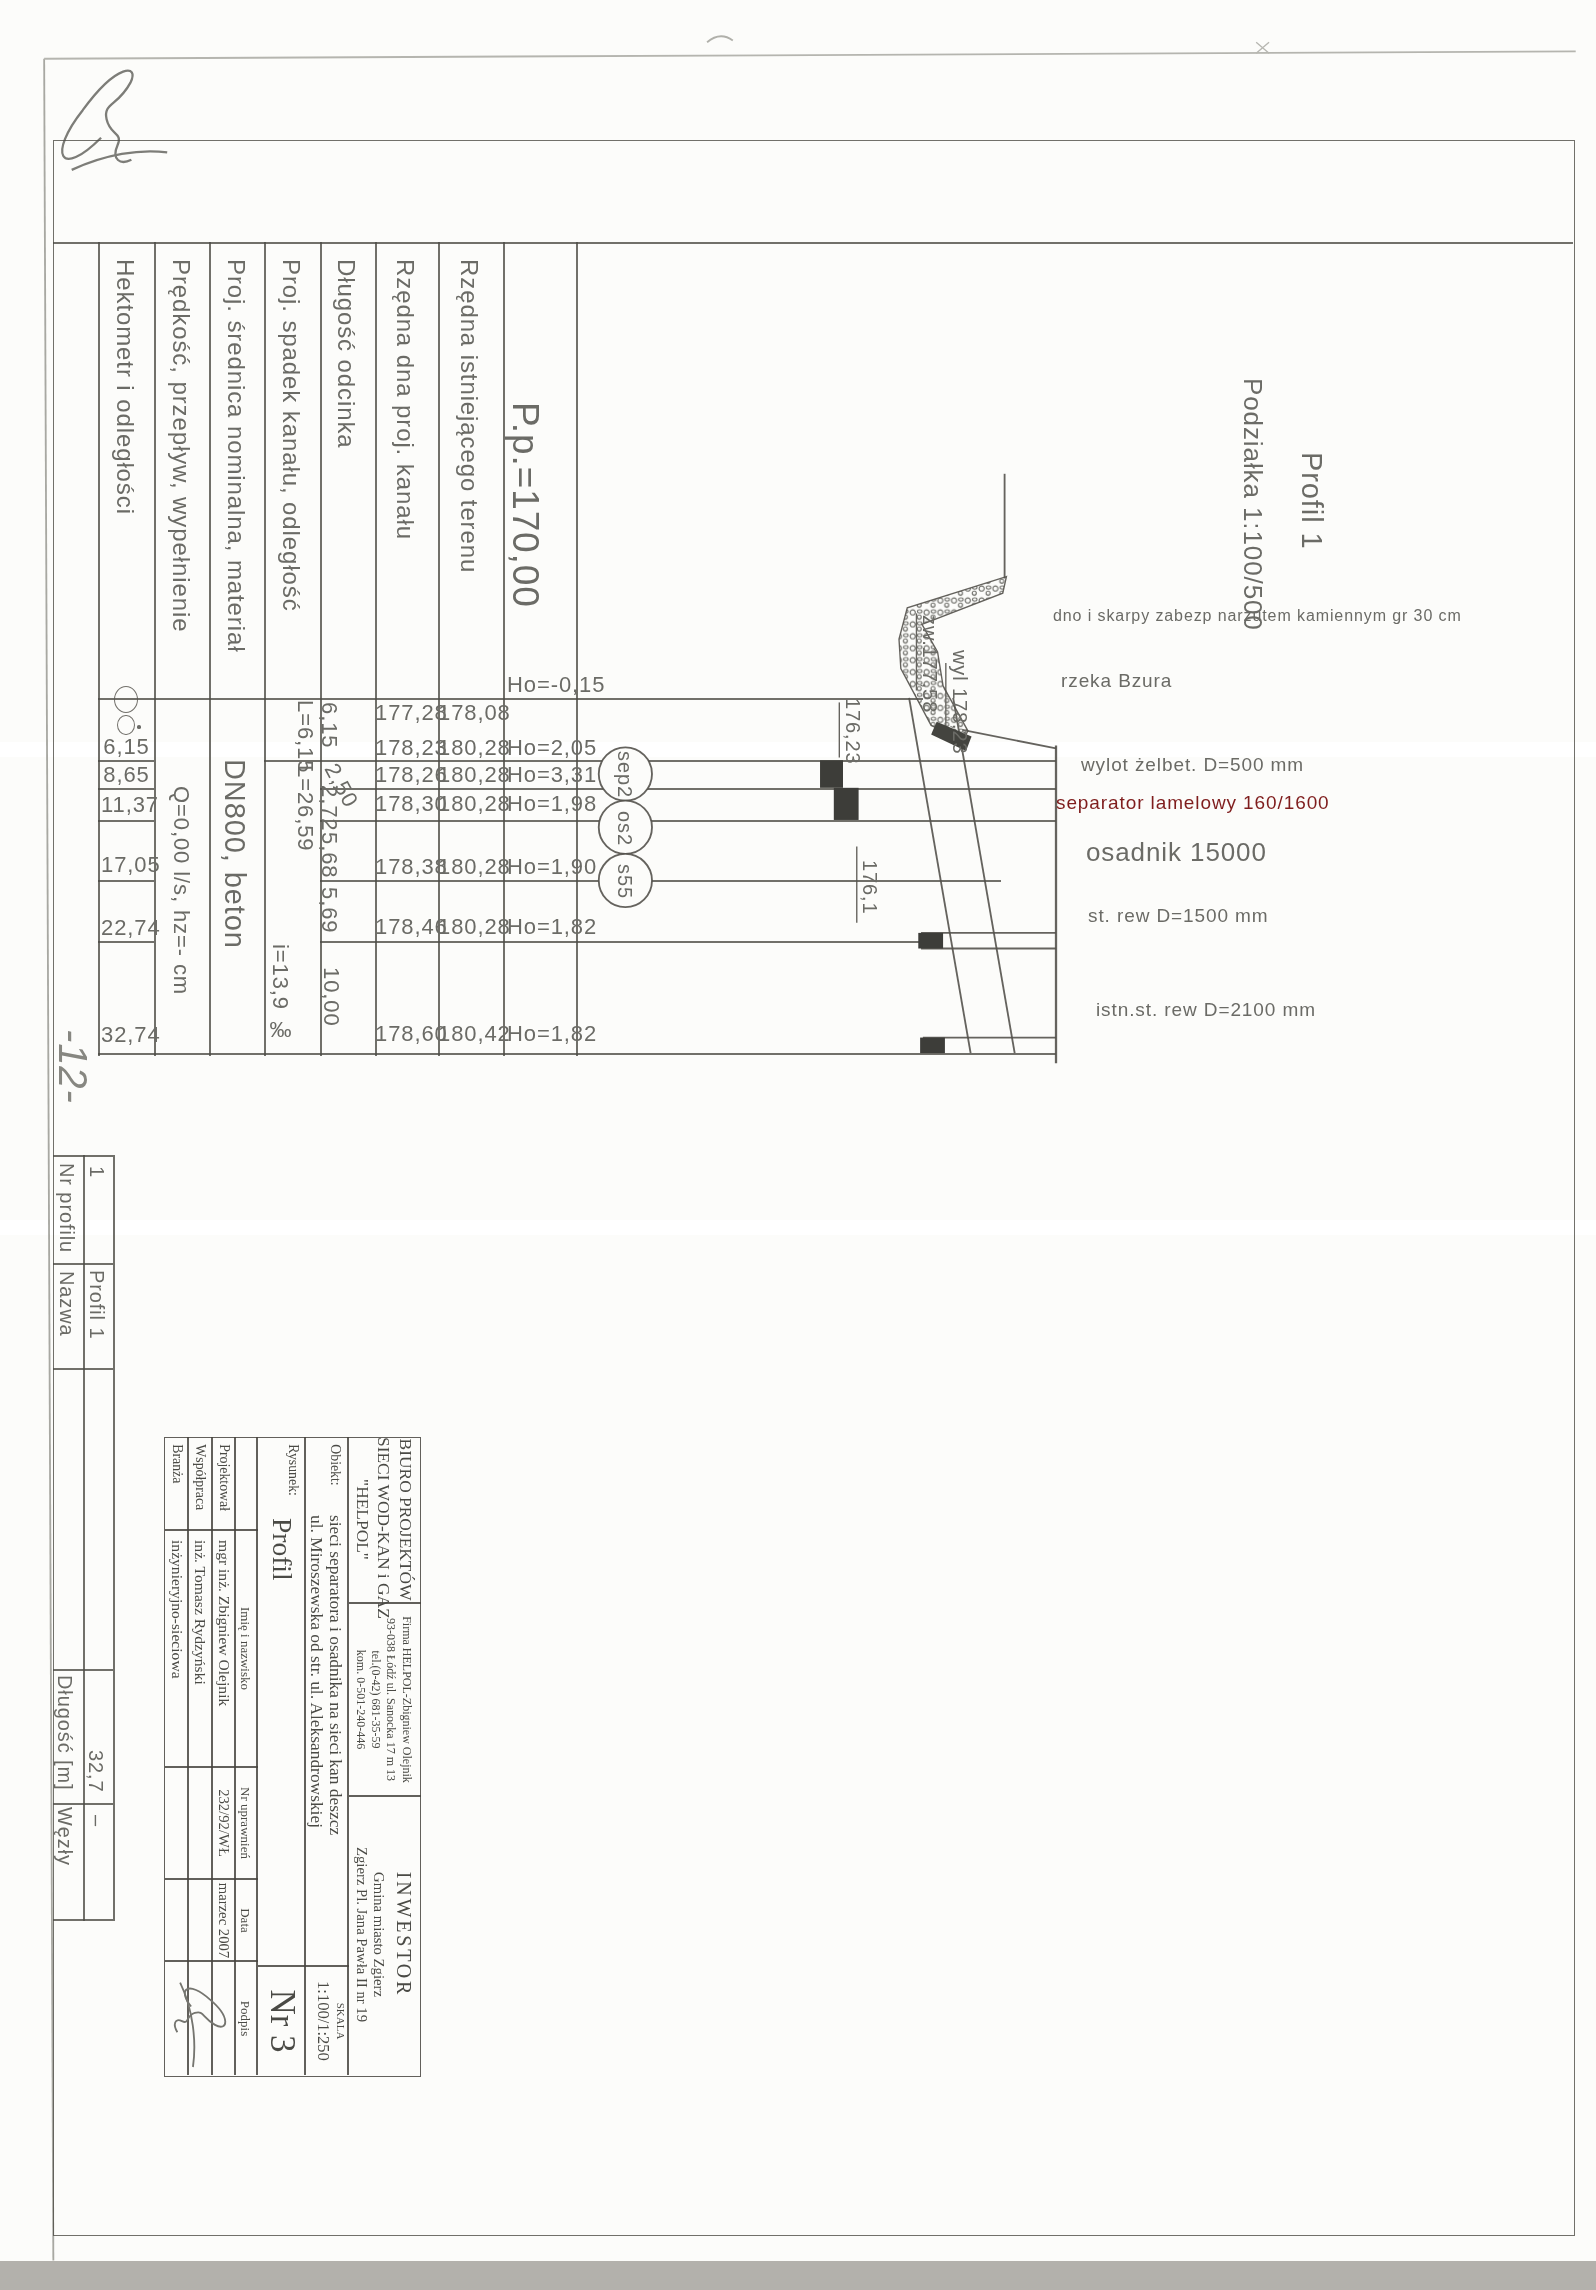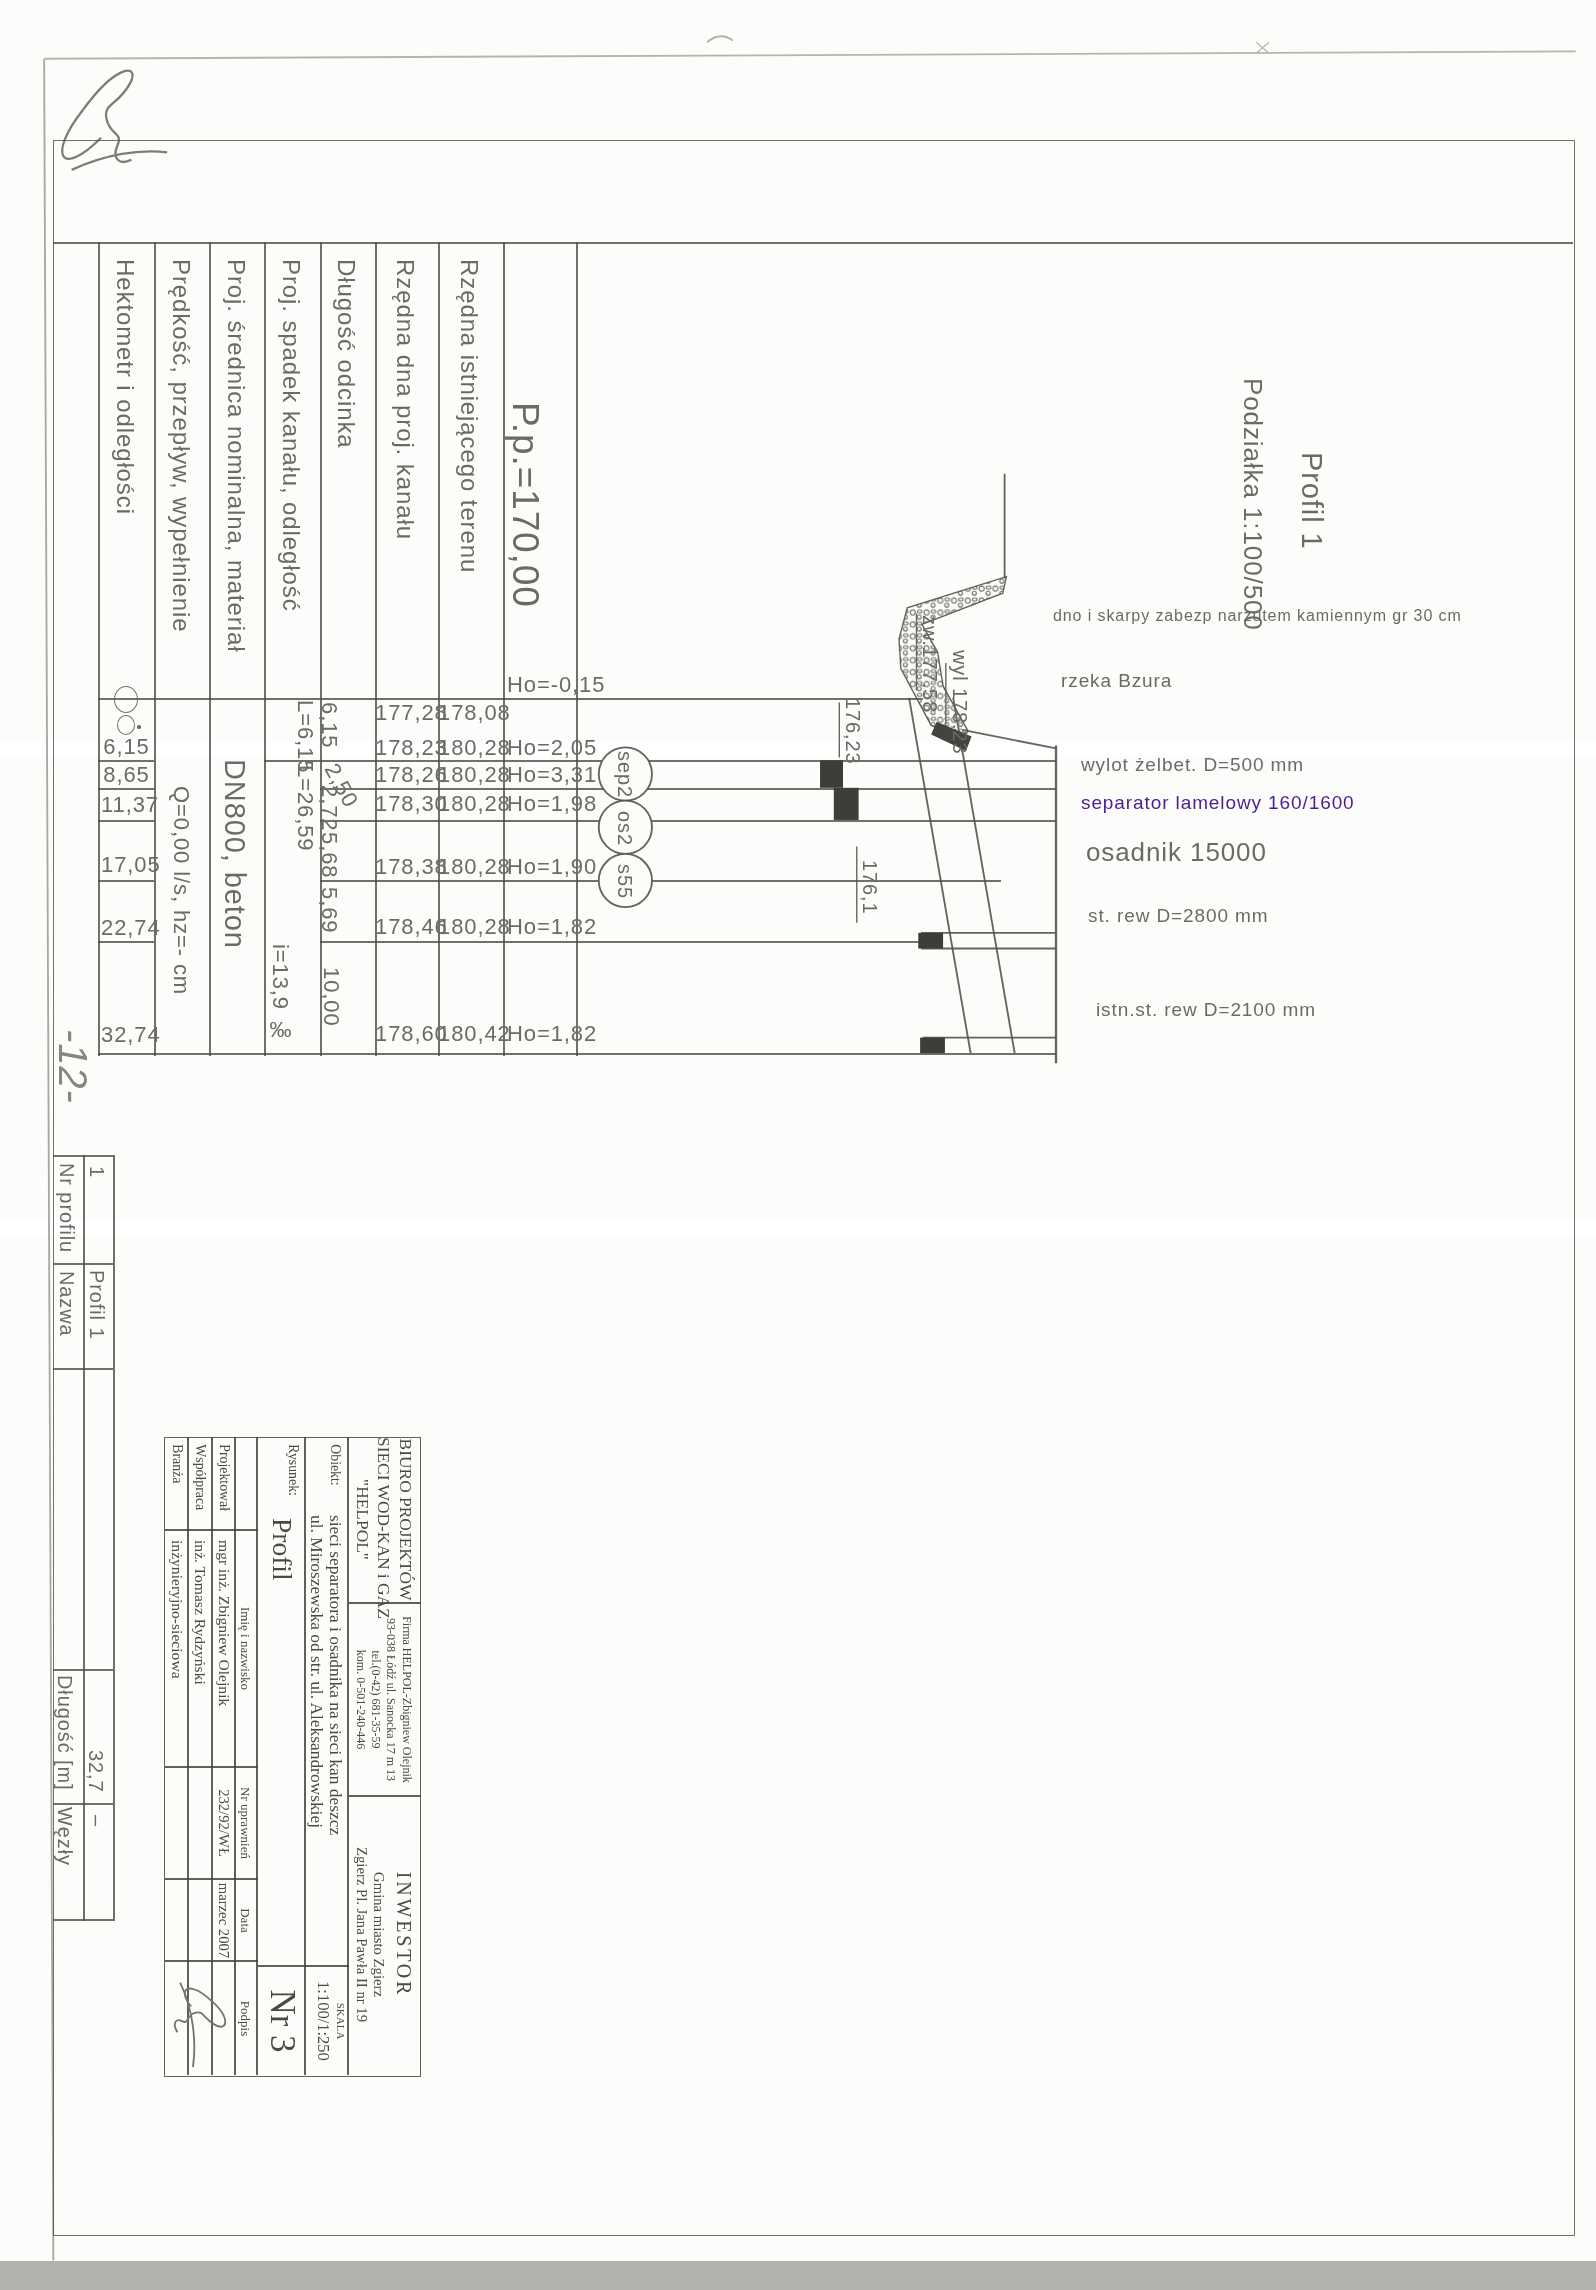--- a/index.html
+++ b/index.html
@@ -163,23 +163,23 @@
   <span class="t v" style="left:615px;top:864px;font-size:20px">s55</span>
 
   <span class="t v" style="left:920px;top:615px;font-size:20px">zw.177,58</span>
   <span class="t v" style="left:950px;top:650px;font-size:20px">wyl 178,23</span>
   <span class="t v" style="left:843px;top:698px;font-size:20px">176,23</span>
   <span class="t v" style="left:860px;top:860px;font-size:20px">176,1</span>
 
   <span class="t" style="left:1053px;top:608px;font-size:16px">dno i skarpy zabezp narzutem kamiennym gr 30 cm</span>
   <span class="t" style="left:1061px;top:671px;font-size:19px">rzeka Bzura</span>
   <span class="t" style="left:1081px;top:755px;font-size:19px">wylot żelbet. D=500 mm</span>
-  <span class="t" style="left:1081px;top:793px;font-size:19px;color:#4c1d95">separator lamelowy 160/1600</span>
+  <span class="t" style="left:1056px;top:793px;font-size:19px;color:#7f1d1d">separator lamelowy 160/1600</span>
   <span class="t" style="left:1086px;top:839px;font-size:26px">osadnik 15000</span>
-  <span class="t" style="left:1088px;top:906px;font-size:19px">st. rew D=2800 mm</span>
+  <span class="t" style="left:1088px;top:906px;font-size:19px">st. rew D=1500 mm</span>
   <span class="t" style="left:1096px;top:1000px;font-size:19px">istn.st. rew D=2100 mm</span>
 
   <span class="t v" style="left:1240px;top:378px;font-size:26px">Podziałka 1:100/500</span>
   <span class="t v" style="left:1297px;top:452px;font-size:29px">Profil 1</span>
 
   <span class="t v hw" style="left:53px;top:1029px;font-size:40px">-12-</span>
 
   <div class="ln" style="left:53px;top:1155px;width:60px;height:1.8px"></div>
   <div class="ln" style="left:53px;top:1263px;width:60px;height:1.8px"></div>
   <div class="ln" style="left:53px;top:1368px;width:60px;height:1.8px"></div>

